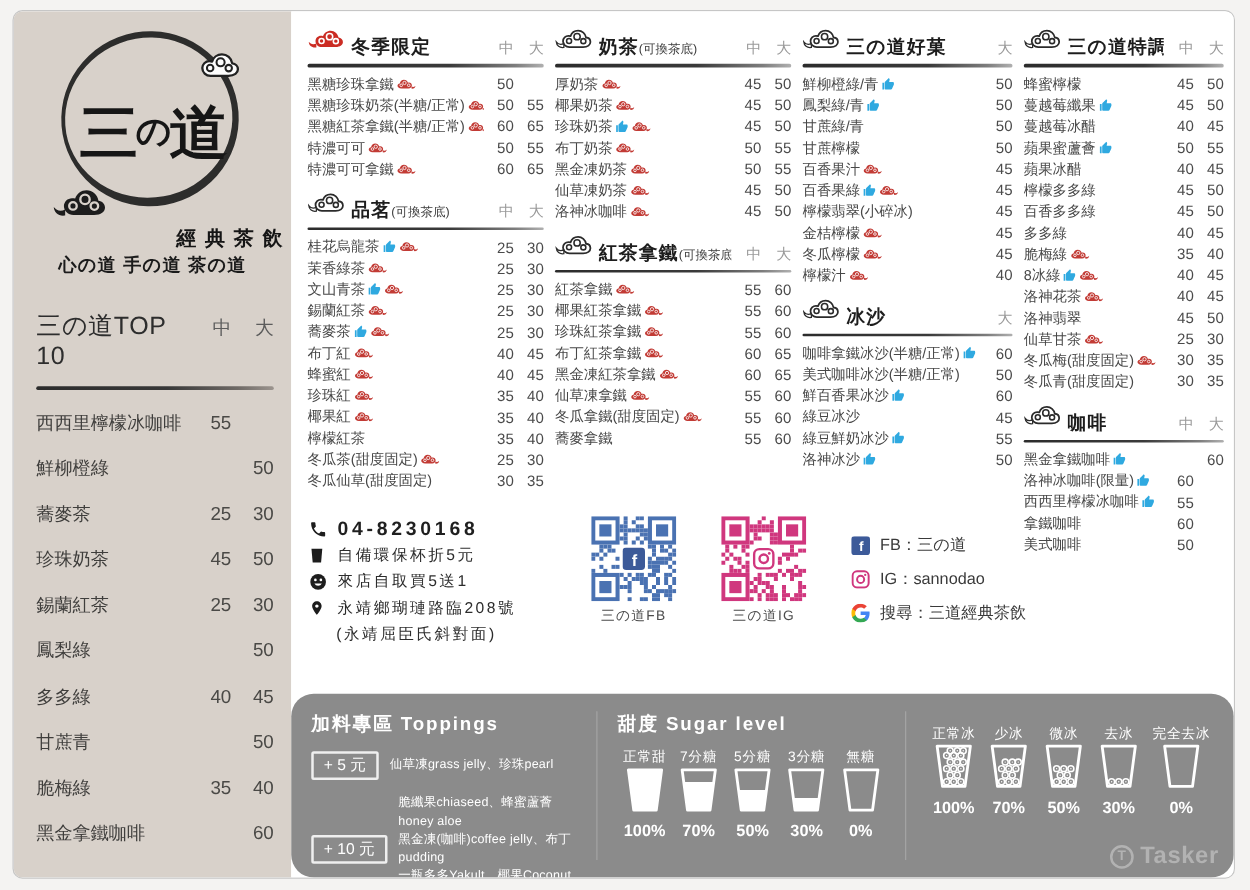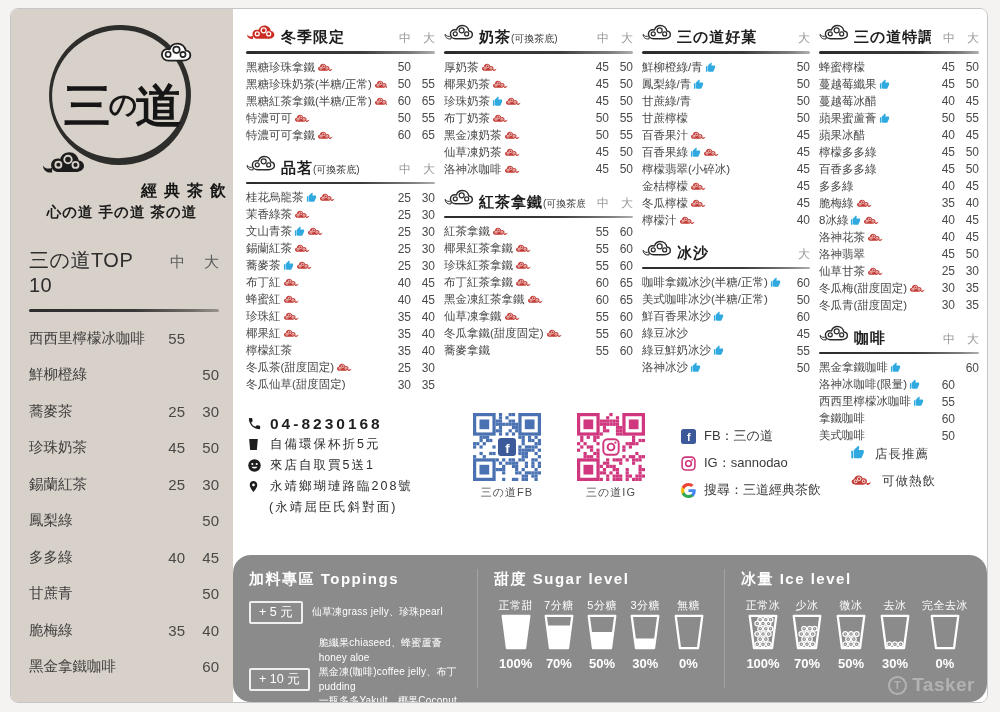--- a/index.html
+++ b/index.html
@@ -1644,40 +1644,20 @@
                 <path fill="#34A853" d="M12 24c3.2 0 5.9-1.1 7.9-2.9l-4-3.1c-1.1.7-2.4 1.2-3.9 1.2-3 0-5.6-2-6.5-4.8H1.3v3.2C3.3 21.6 7.3 24 12 24z"></path>
                 <path fill="#FBBC05" d="M5.5 14.4c-.5-1.5-.5-3.2 0-4.7V6.5H1.3c-1.7 3.4-1.7 7.5 0 10.9l4.2-3z"></path>
                 <path fill="#EA4335" d="M12 4.7c1.7 0 3.3.6 4.5 1.8l3.4-3.4C17.9 1.1 15.2 0 12 0 7.3 0 3.3 2.4 1.3 6.5l4.2 3.2c1-2.9 3.5-5 6.5-5z"></path>
               </svg>
             </span>
           <span>搜尋：三道經典茶飲</span>
         </div>
       </div>
     </div>
 
-    <div class="legend">
-      <div class="lg-line">
-        <span id="lg-thumb"><svg width="15" height="15" viewBox="0 0 24 24">
-              <path fill="#2fa9e0" d="M2 21h3V9H2v12zM22.1 9.9c0-1.1-.9-2-2-2h-6.3l.9-4.3v-.3c0-.4-.2-.9-.5-1.2L13.2 1 6.6 7.6C6.2 8 6 8.5 6 9v10c0 1.1.9 2 2 2h9c.8 0 1.5-.5 1.8-1.2l3.1-7.2c.1-.2.2-.5.2-.7V9.9z"></path>
-            </svg></span>
-        <span>店長推薦</span>
-      </div>
-      <div class="lg-line">
-        <span id="lg-cloud"><svg width="22" height="14" viewBox="0 0 36 24">
-              <path d="M9 20C4.5 20 2 17.8 2 15.2c0-2.4 1.8-4.2 4.2-4.4C6.8 7 10 4.2 13.8 4.2c3.4 0 6.3 2.2 7.3 5.3.6-.2 1.3-.3 2-.3 2.9 0 5.2 2.3 5.2 5.1 0 3.2-2.7 5.7-6.1 5.7H9z" fill="#c23b35" stroke="none" stroke-width="1.7" stroke-linejoin="round"></path>
-              <path d="M27.5 16.5c2.8 1.4 5.4.9 7.3-1.6-.3 3.9-3.2 6-7.3 5.4z" fill="#c23b35" stroke="none" stroke-width="1.2"></path>
-              <g fill="none" stroke="#fff" stroke-width="1.5">
-                <circle cx="8.8" cy="14.3" r="2.4"></circle>
-                <circle cx="14.8" cy="10" r="3"></circle>
-                <circle cx="22.5" cy="14.2" r="2.4"></circle>
-              </g>
-            </svg></span>
-        <span>可做熱飲</span>
-      </div>
-    </div>
 
     <div class="bottombar">
       <div class="bb-zone bz-top">
         <div class="bb-title">加料專區 Toppings</div>
         <div class="tp-row">
           <span class="tp-price">+ 5 元</span>
           <span class="tp-desc">仙草凍grass jelly、珍珠pearl</span>
         </div>
         <div class="tp-row">
           <span class="tp-price">+ 10 元</span>
@@ -1728,21 +1708,20 @@
               <div class="lvl-label">無糖</div>
               <div><svg width="36" height="38" viewBox="0 0 36 40">
                   <path d="M4 3 L32 3 L27.5 37 L8.5 37 Z" fill="none" stroke="#fff" stroke-width="2.4" stroke-linejoin="round"></path>
                 </svg></div>
               <div class="lvl-pct">0%</div>
             </div>
           </div>
       </div>
       <div class="bb-div"></div>
       <div class="bb-zone bz-ice">
-        <div class="bb-title">冰量 Ice level</div>
         <div class="lvl-row" id="ice-row">
             <div class="lvl-col">
               <div class="lvl-label">正常冰</div>
               <div><svg width="36" height="38" viewBox="0 0 36 40">
                   <circle cx="12" cy="33" r="2.5" fill="none" stroke="#fff" stroke-width="1.3"></circle>
                   <circle cx="12" cy="33" r="0.6" fill="#fff"></circle>
                   <circle cx="18" cy="33" r="2.5" fill="none" stroke="#fff" stroke-width="1.3"></circle>
                   <circle cx="18" cy="33" r="0.6" fill="#fff"></circle>
                   <circle cx="24" cy="33" r="2.5" fill="none" stroke="#fff" stroke-width="1.3"></circle>
                   <circle cx="24" cy="33" r="0.6" fill="#fff"></circle>

